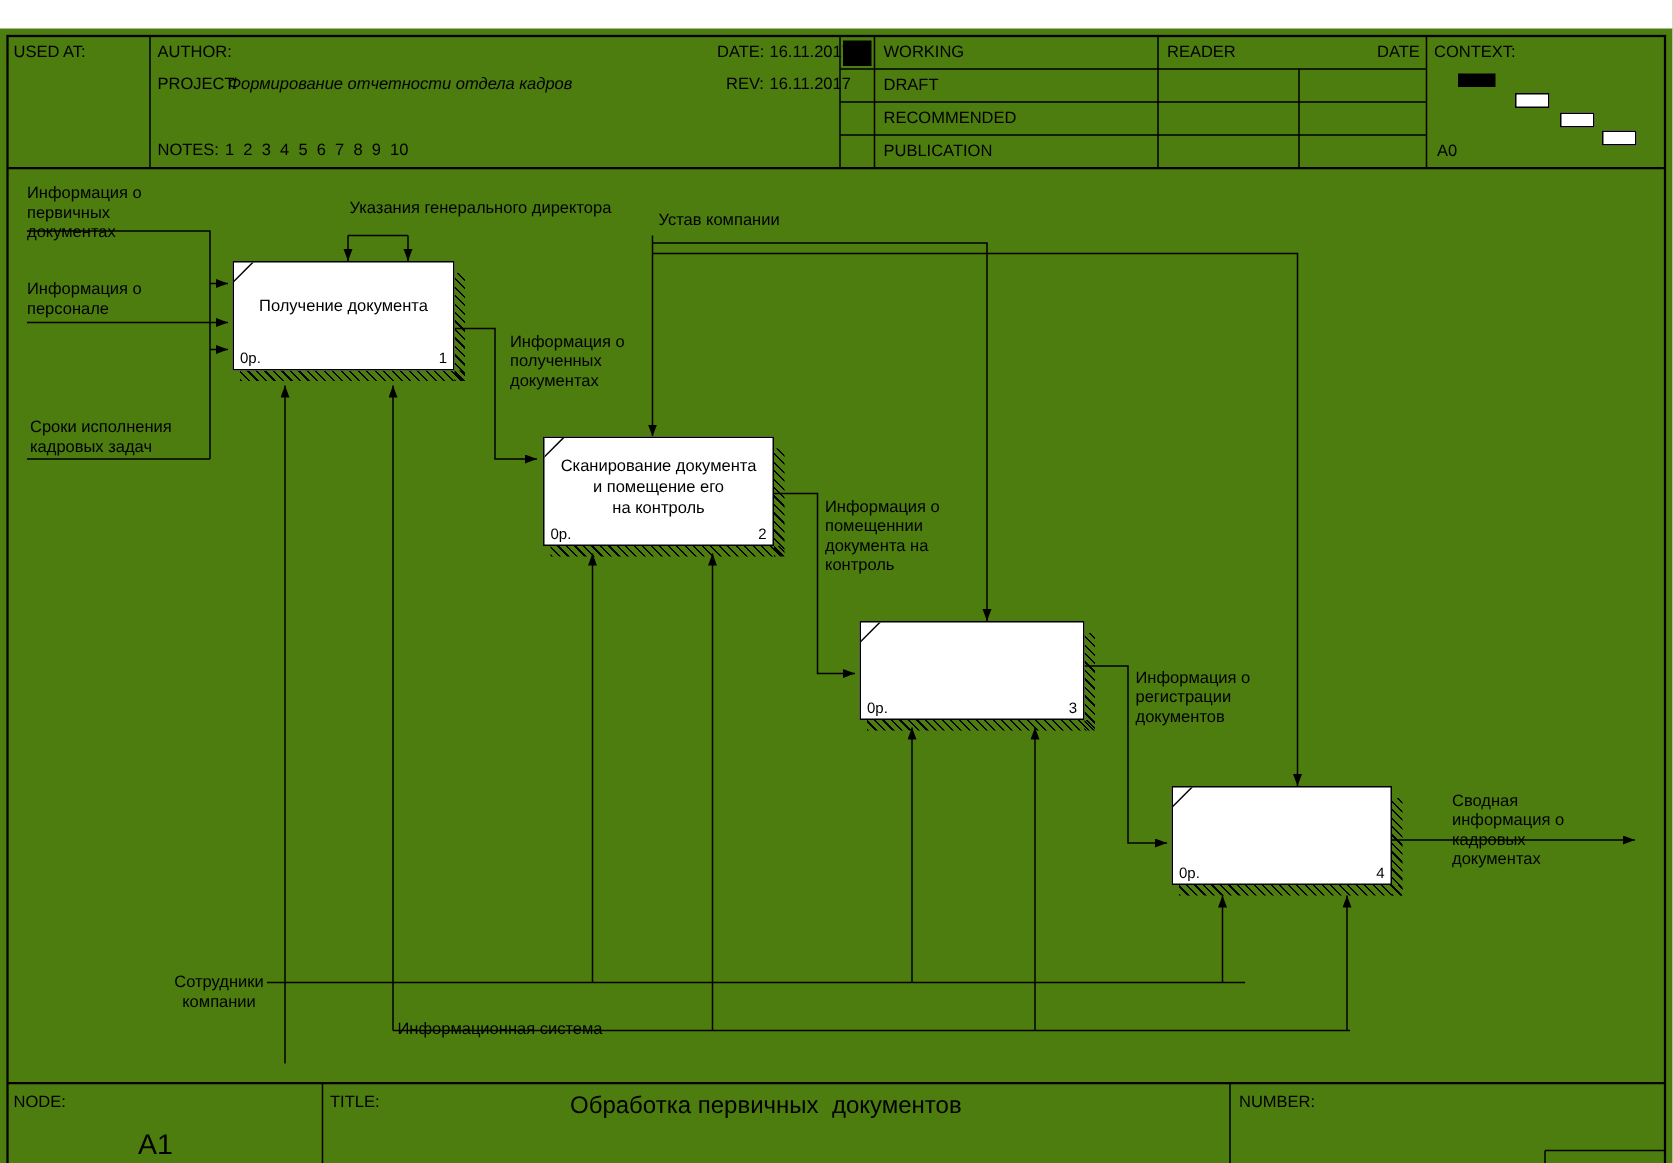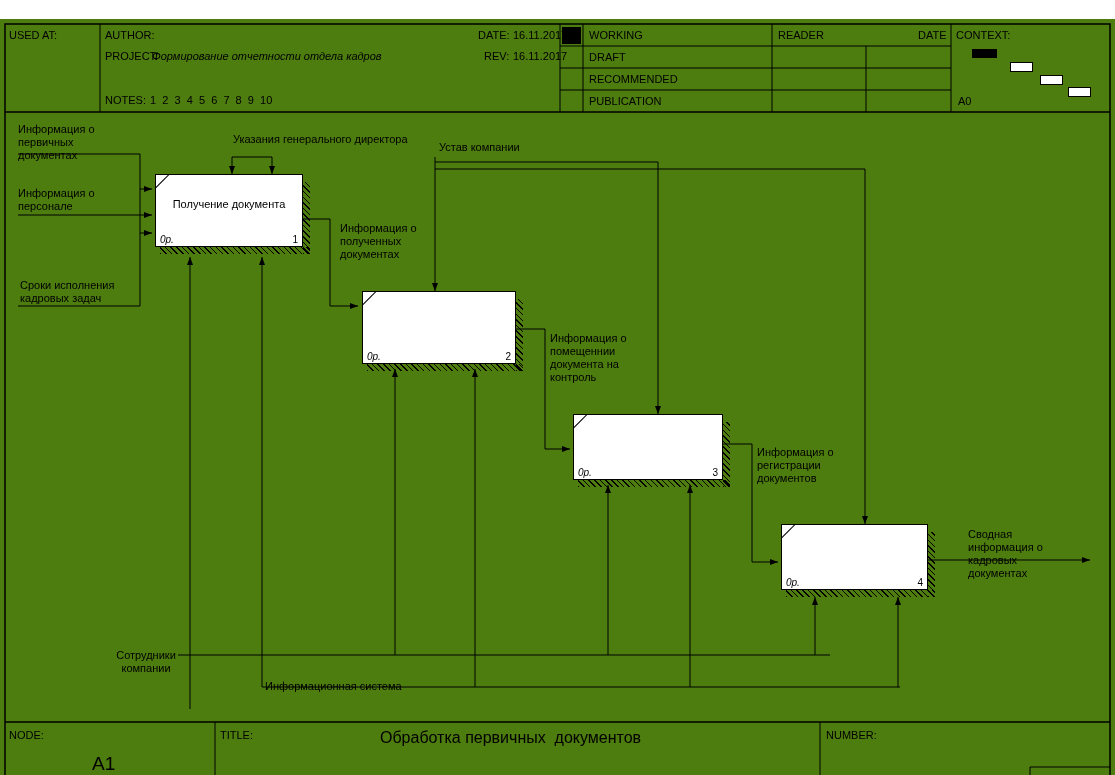--- a/index.html
+++ b/index.html
@@ -43,21 +43,20 @@
     text-align: center;
     font-size: 11px;
     line-height: 14px;
     white-space: pre-line;
   }
   .actbox .cost {
     position: absolute;
     left: 4px;
     bottom: 1px;
     font-size: 10px;
-    font-style: italic;
   }
   .actbox .num {
     position: absolute;
     right: 4px;
     bottom: 1px;
     font-size: 10px;
   }
   .actbox .corner {
     position: absolute;
     left: 0px;
@@ -206,20 +205,23 @@
     <span class="corner"></span>
     <div class="title" style="top:22px;">Получение документа</div>
     <div class="cost">0р.</div>
     <div class="num">1</div>
   </div>
 
   <div class="shadow-r" style="left:516px; top:280px; width:7px; height:72px;"></div>
   <div class="shadow-b" style="left:367px; top:345px; width:156px; height:7px;"></div>
   <div class="actbox" style="left:362px; top:272px; width:154px; height:73px;">
     <span class="corner"></span>
+    <div class="title" style="top:12px;">Сканирование документа
+и помещение его
+на контроль</div>
     <div class="cost">0р.</div>
     <div class="num">2</div>
   </div>
 
   <div class="shadow-r" style="left:723px; top:403px; width:7px; height:65px;"></div>
   <div class="shadow-b" style="left:578px; top:461px; width:152px; height:7px;"></div>
   <div class="actbox" style="left:573px; top:395px; width:150px; height:66px;">
     <span class="corner"></span>
     <div class="cost">0р.</div>
     <div class="num">3</div>

